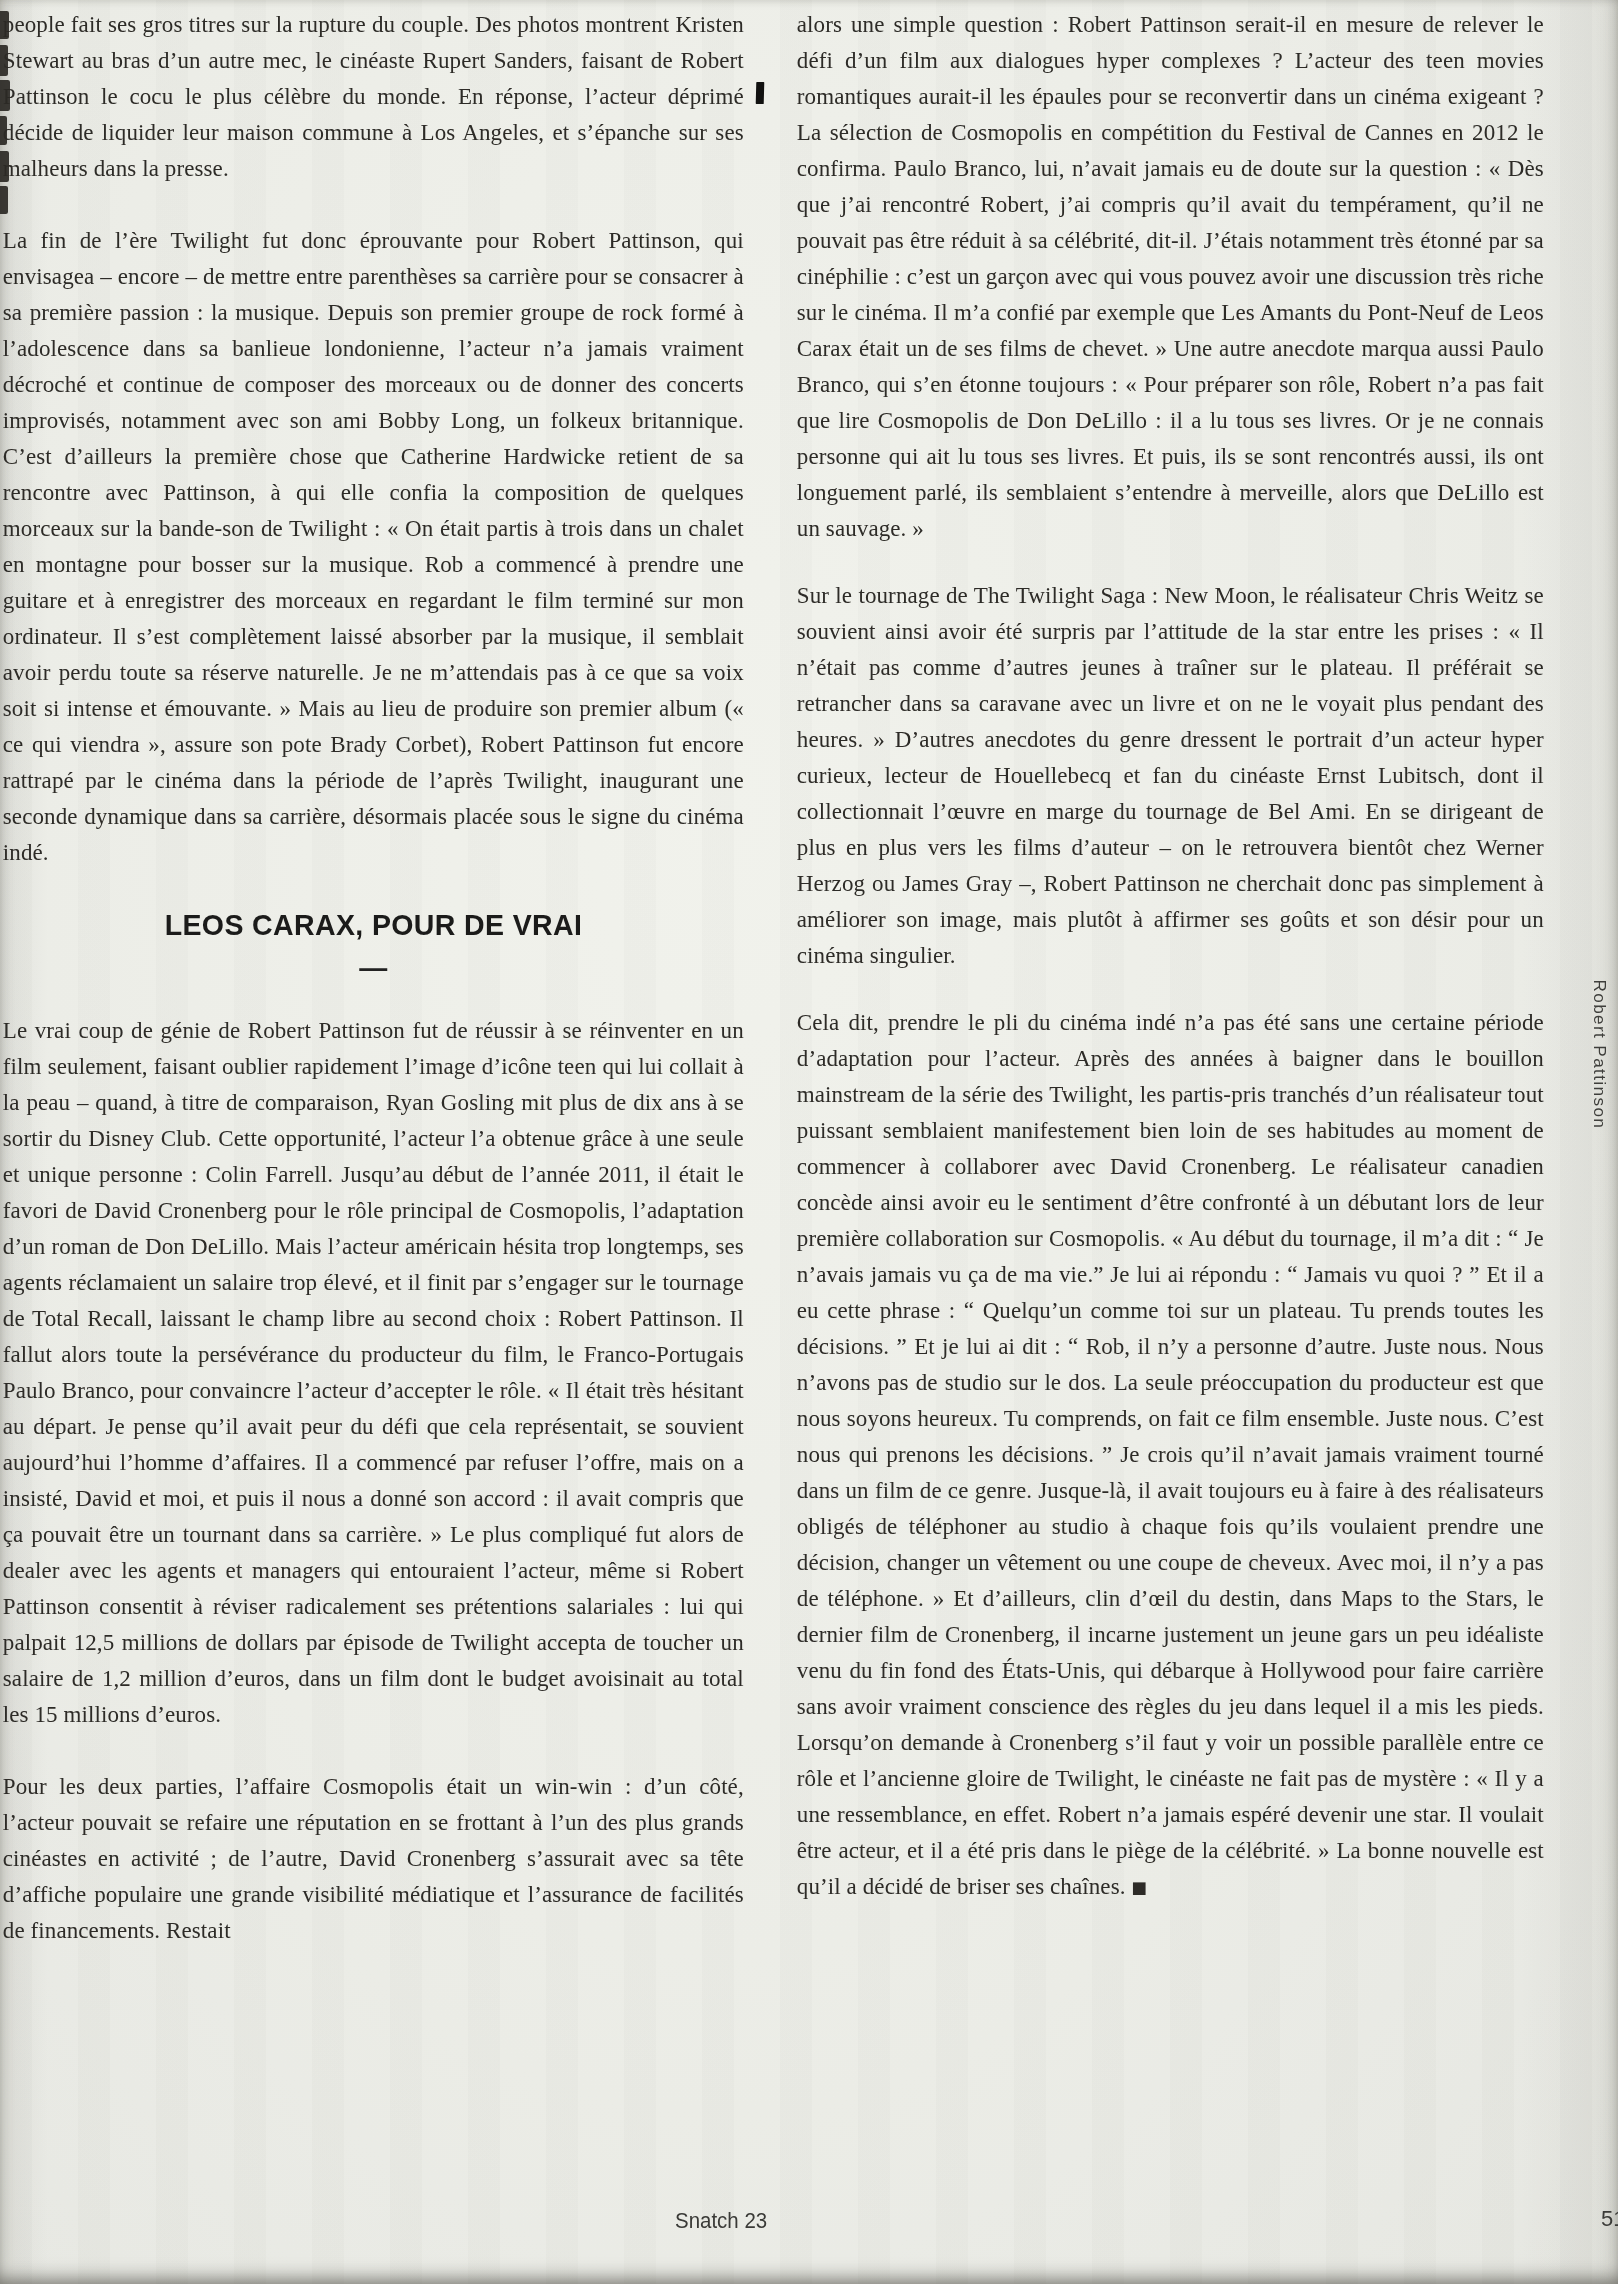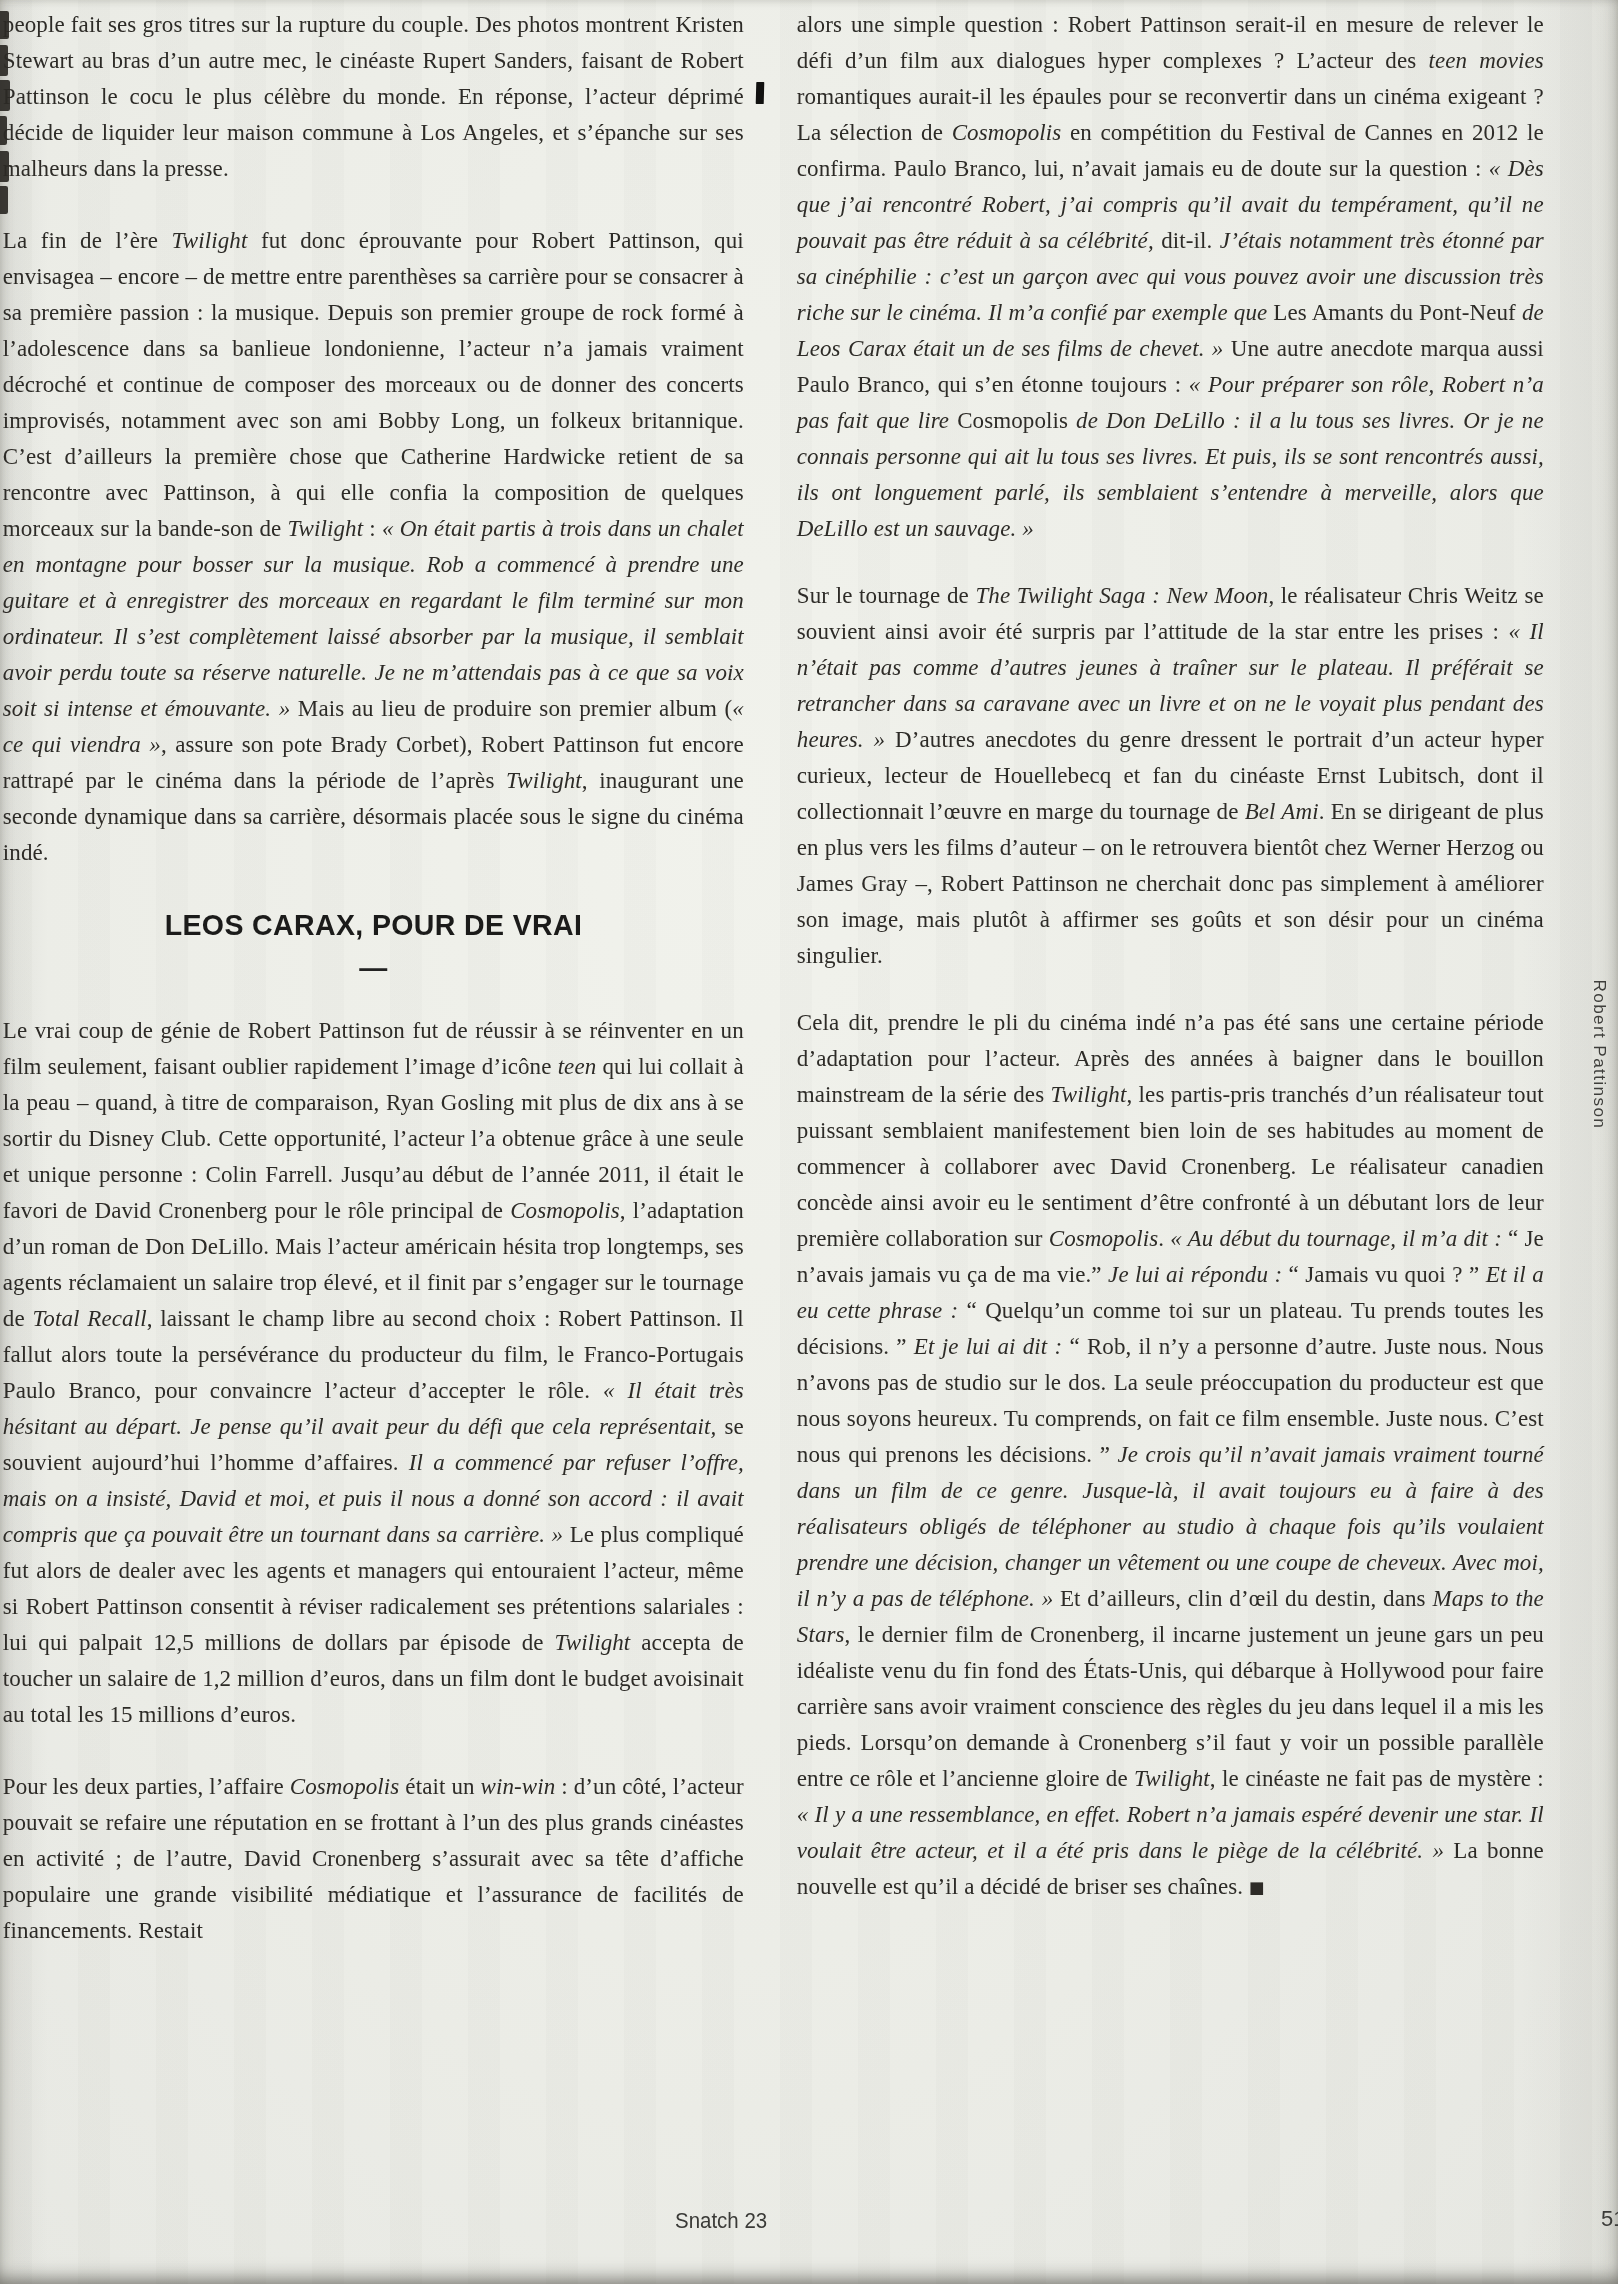--- a/index.html
+++ b/index.html
@@ -28,21 +28,21 @@
     width:741px;
     text-align:justify;
     font-size:23px;
     line-height:36px;
     letter-spacing:0.1px;
   }
   .col[data-column="1"]{width:747px;}
   .col p{margin:0 0 36px;}
   .col[data-column="1"] p{margin-bottom:31px;}
   .col p:last-child{margin-bottom:0;}
-  .i{font-style:italic;}
+  .i{}
   .sq{font-style:normal;font-family:"DejaVu Sans",sans-serif;font-size:0.72em;vertical-align:0.7px;}
   .sec-h{
     font-family:"Liberation Sans","DejaVu Sans",sans-serif;
     font-weight:700;font-size:30px;letter-spacing:0.4px;
     text-align:center;color:#1b1b1a;
     margin:19.6px 0 7px;
     transform:scaleX(0.95);
   }
   .sec-dash{
     font-family:"Liberation Sans","DejaVu Sans",sans-serif;

